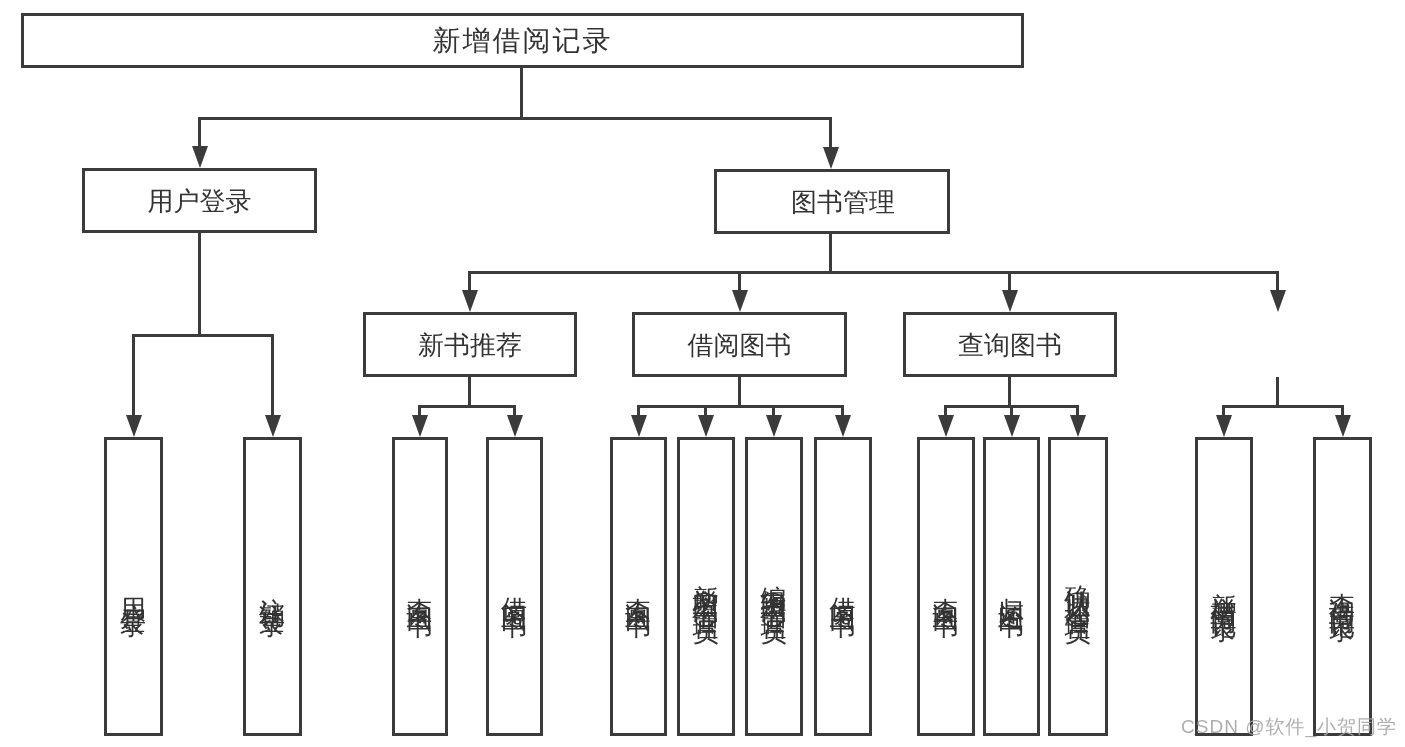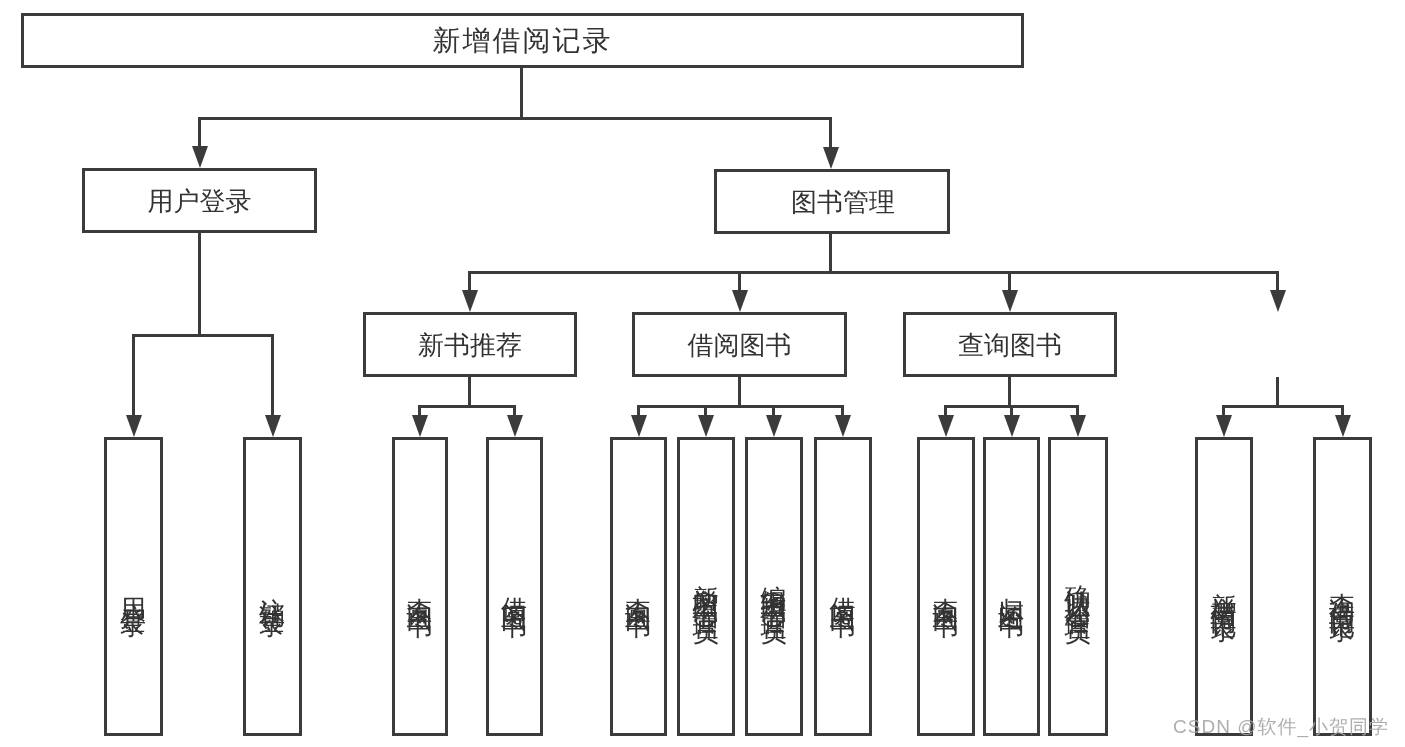--- a/index.html
+++ b/index.html
@@ -39,21 +39,21 @@
   .hline { position: absolute; height: 3px; background: #3b3b3b; }
   .arrow {
     position: absolute;
     width: 0; height: 0;
     border-left: 8px solid transparent;
     border-right: 8px solid transparent;
     border-top: 22px solid #3b3b3b;
   }
   .watermark {
     position: absolute;
-    right: 16px;
+    right: 8px;
     bottom: 7px;
     font-size: 19px;
     color: rgba(165,165,165,0.9);
     letter-spacing: 1px;
     z-index: 10;
     text-align: center;
   }
 </style>
 </head>
 <body>

